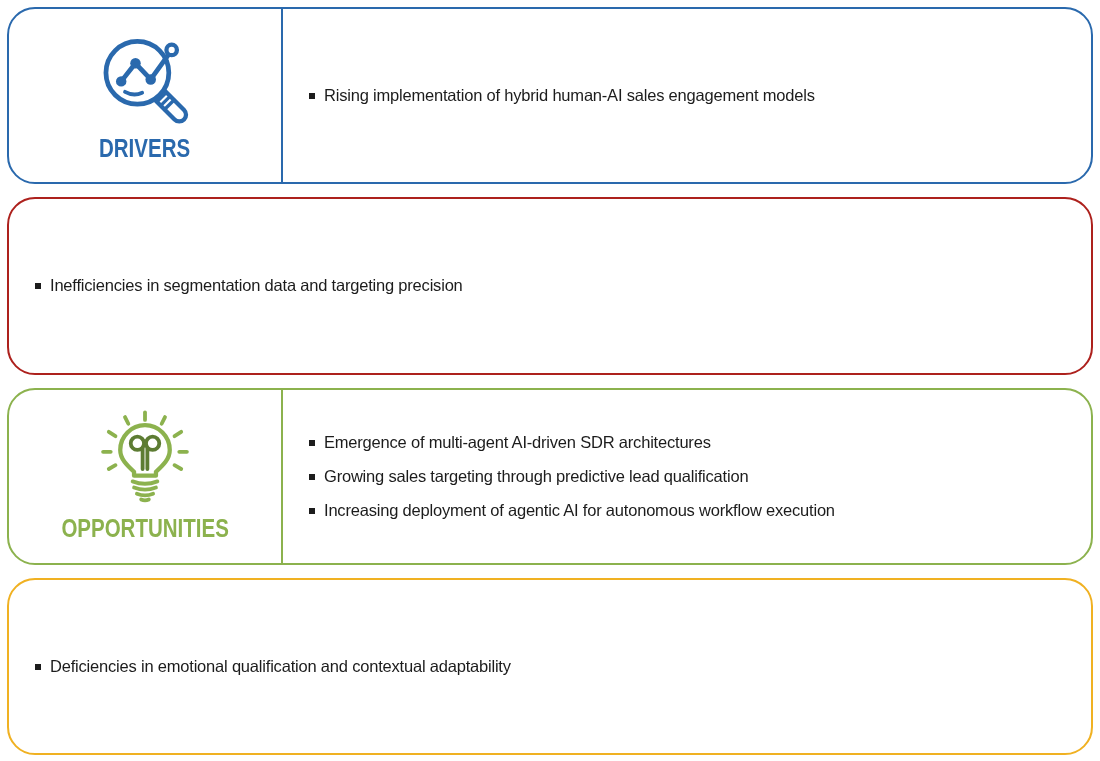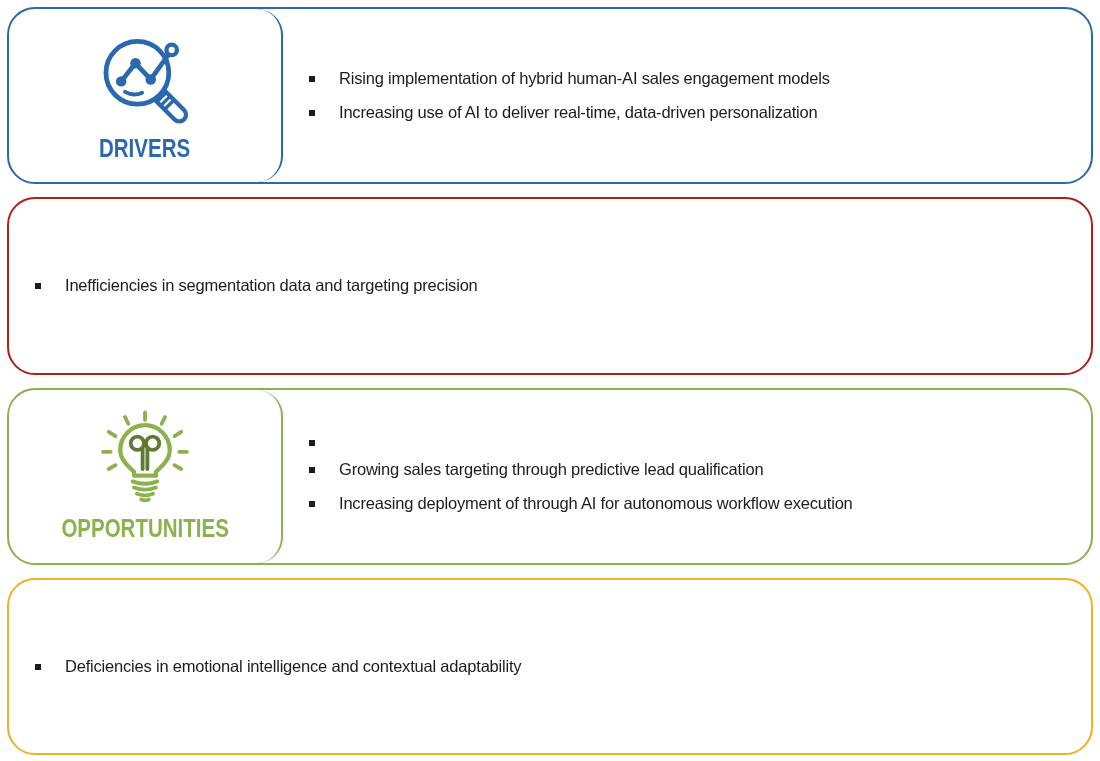--- a/index.html
+++ b/index.html
@@ -21,21 +21,20 @@
     display: flex;
     background: #ffffff;
     min-height: 0;
   }
   .left {
     flex: 0 0 272px;
     border-right: 2px solid var(--c);
     display: flex; flex-direction: column;
     align-items: center; justify-content: center;
     gap: 5px;
-    border-radius: 26px;
   }
   .icon { width: 106px; height: 100px; display: block; }
   .icon svg { width: 100%; height: 100%; display: block; }
   .section-label {
     margin: 0;
     color: var(--c);
     font-size: 25px;
     font-weight: 700;
     letter-spacing: 0px;
     white-space: nowrap;
@@ -46,21 +45,21 @@
     flex: 1 1 auto;
     display: flex; align-items: center;
     padding-left: 26px; padding-right: 14px;
     min-width: 0;
   }
   ul.bullets {
     list-style: none; margin: 0; padding: 0;
     display: flex; flex-direction: column; gap: 13px;
   }
   ul.bullets li {
-    display: flex; align-items: center; gap: 24px;
+    display: flex; align-items: center; gap: 9px;
     font-size: 16.5px; line-height: 21px;
     color: #1c1c1c;
     letter-spacing: -0.2px;
   }
   .sq {
     flex: 0 0 auto;
     width: 6px; height: 6px;
     background: #1c1c1c;
     margin-top: 1px;
   }
@@ -85,24 +84,20 @@
           <path d="M67.5 76.5 L77.5 66.5 M71.5 80.5 L81.5 70.5 M75.5 84.5 L85.5 74.5" stroke="var(--c)" stroke-width="3.5" stroke-linecap="round"></path>
         </svg>
       </span>
       <h2 class="section-label">DRIVERS</h2>
     </div>
     <div class="right">
       <ul class="bullets">
         <li>
             <span class="sq"></span>
             <span>Rising implementation of hybrid human-AI sales engagement models</span>
-          </li>
-        <li>
-            <span class="sq"></span>
-            <span>Increasing use of AI to deliver real-time, data-driven personalization</span>
           </li>
       </ul>
     </div>
   </section>
 
   <section class="row" style="--c: #ad211d; --c2: #ad211d;">
     <div class="right">
       <ul class="bullets">
         <li>
             <span class="sq"></span>
@@ -141,37 +136,38 @@
             <path d="M57.5 41.5 L57.5 63" stroke-linecap="round"></path>
           </g>
         </svg>
       </span>
       <h2 class="section-label">OPPORTUNITIES</h2>
     </div>
     <div class="right">
       <ul class="bullets">
         <li>
             <span class="sq"></span>
+            <span>Emergence of multi-agent AI-driven SDR architectures</span>
           </li>
         <li>
             <span class="sq"></span>
             <span>Growing sales targeting through predictive lead qualification</span>
           </li>
         <li>
             <span class="sq"></span>
-            <span>Increasing deployment of through AI for autonomous workflow execution</span>
+            <span>Increasing deployment of agentic AI for autonomous workflow execution</span>
           </li>
       </ul>
     </div>
   </section>
 
   <section class="row" style="--c: #f0b122; --c2: #9b7d1e;">
     <div class="right">
       <ul class="bullets">
         <li>
             <span class="sq"></span>
-            <span>Deficiencies in emotional intelligence and contextual adaptability</span>
+            <span>Deficiencies in emotional qualification and contextual adaptability</span>
           </li>
       </ul>
     </div>
   </section>
 
 </div>
 
 </body></html>

